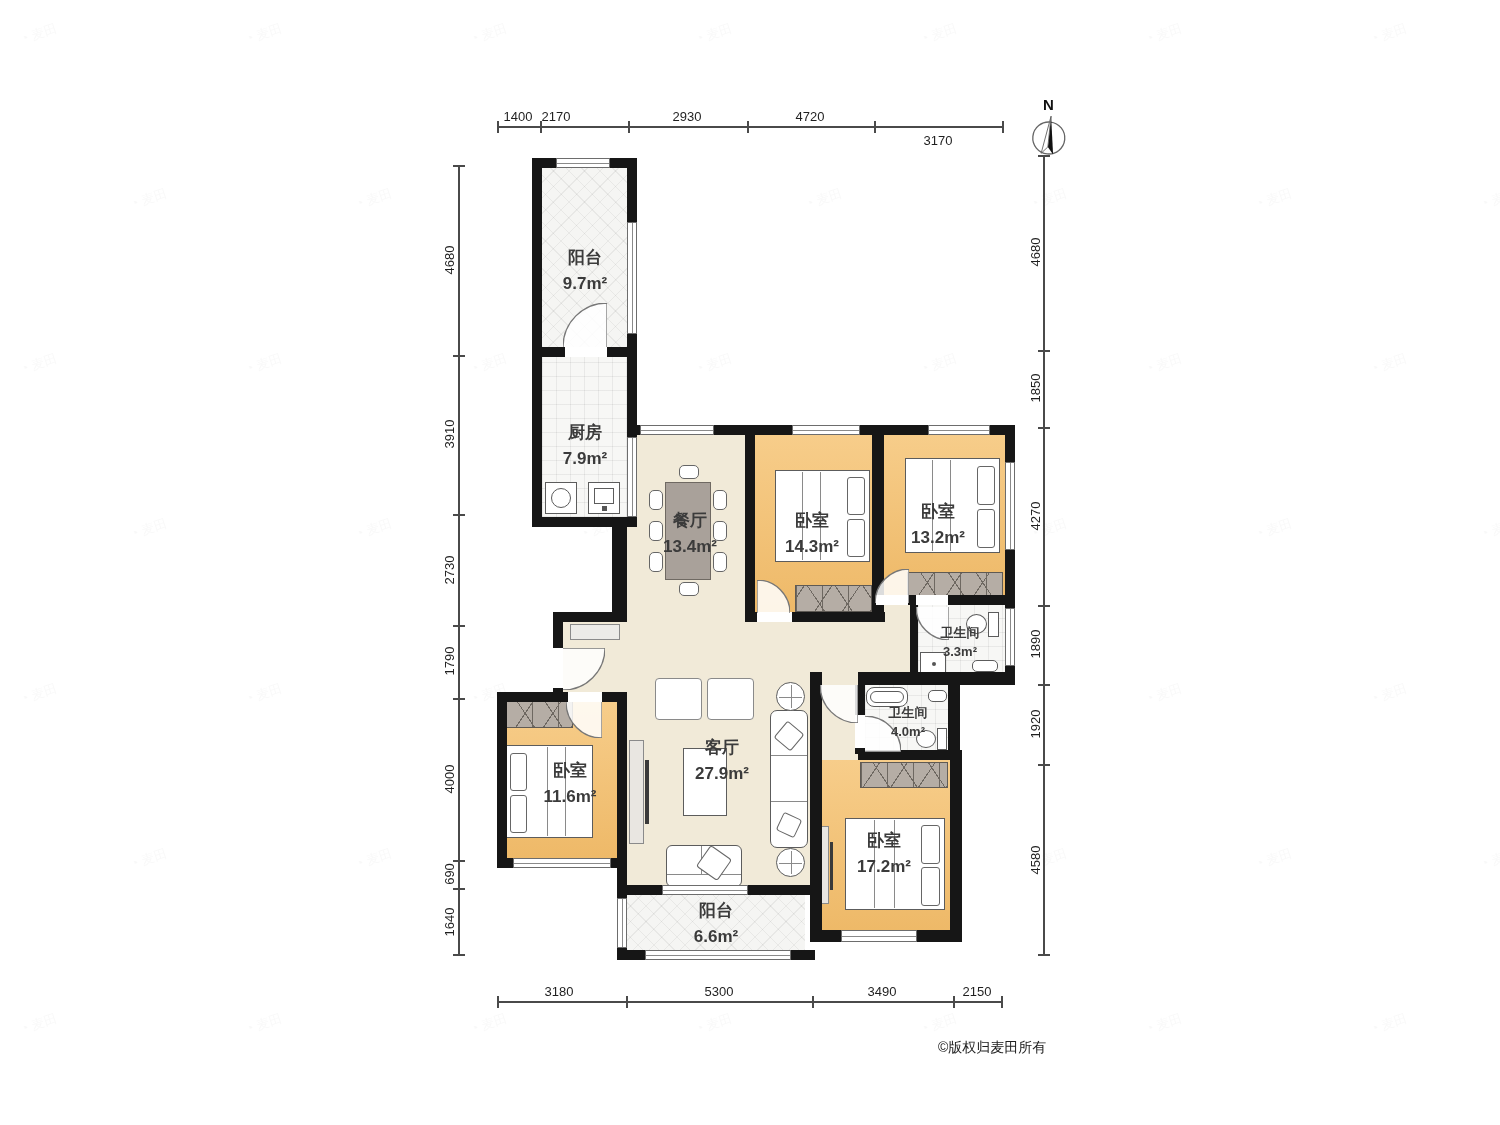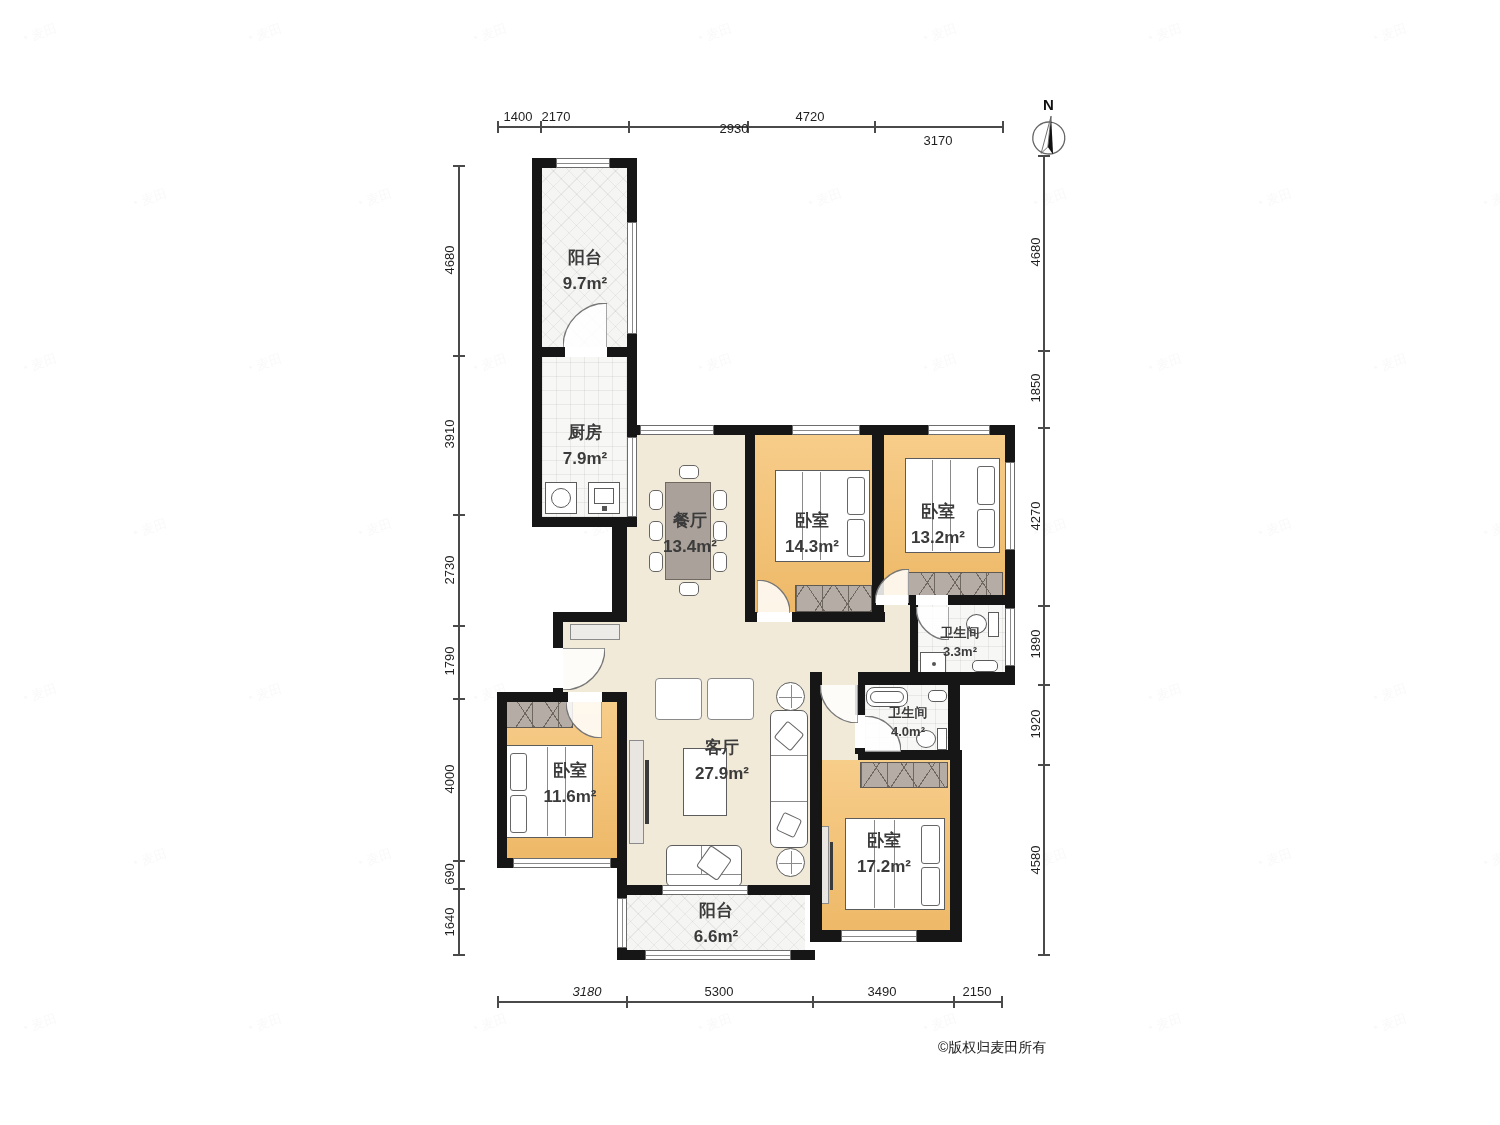--- a/index.html
+++ b/index.html
@@ -298,31 +298,31 @@
 
   <div class="rline" style="left:497px;top:126px;width:506px;height:1.5px;"></div>
   <div class="tick tick-v" style="left:497px;top:121px;"></div>
     <div class="tick tick-v" style="left:540px;top:121px;"></div>
   <div class="tick tick-v" style="left:628px;top:121px;"></div>
     <div class="tick tick-v" style="left:747px;top:121px;"></div>
   <div class="tick tick-v" style="left:874px;top:121px;"></div>
     <div class="tick tick-v" style="left:1002px;top:121px;"></div>
   <span class="dim" style="left:518px;top:124px;">1400</span>
   <span class="dim" style="left:556px;top:124px;">2170</span>
-  <span class="dim" style="left:687px;top:136px;margin-left:47px;">2930</span>
+  <span class="dim" style="left:687px;top:124px;">2930</span>
   <span class="dim" style="left:810px;top:124px;">4720</span>
   <span class="dim" style="left:938px;top:124px;margin-top:24px;">3170</span>
 
   <div class="rline" style="left:497px;top:1001px;width:505px;height:1.5px;"></div>
   <div class="tick tick-v" style="left:497px;top:996px;"></div>
     <div class="tick tick-v" style="left:626px;top:996px;"></div>
   <div class="tick tick-v" style="left:812px;top:996px;"></div>
     <div class="tick tick-v" style="left:953px;top:996px;"></div>
   <div class="tick tick-v" style="left:1001px;top:996px;"></div>
-  <span class="dim" style="left:587px;top:999px;font-style:italic;">3180</span>
+  <span class="dim" style="left:559px;top:999px;">3180</span>
   <span class="dim" style="left:719px;top:999px;">5300</span>
   <span class="dim" style="left:882px;top:999px;">3490</span>
   <span class="dim" style="left:977px;top:999px;">2150</span>
 
   <div class="rline" style="left:458px;top:165px;width:1.5px;height:790px;"></div>
   <div class="tick tick-h" style="left:453px;top:165px;"></div>
     <div class="tick tick-h" style="left:453px;top:355px;"></div>
   <div class="tick tick-h" style="left:453px;top:514px;"></div>
     <div class="tick tick-h" style="left:453px;top:625px;"></div>
   <div class="tick tick-h" style="left:453px;top:698px;"></div>

